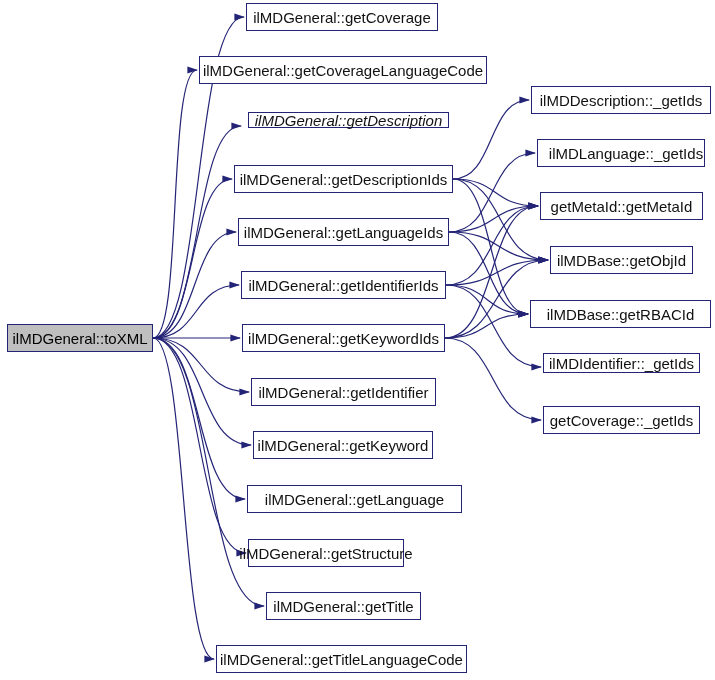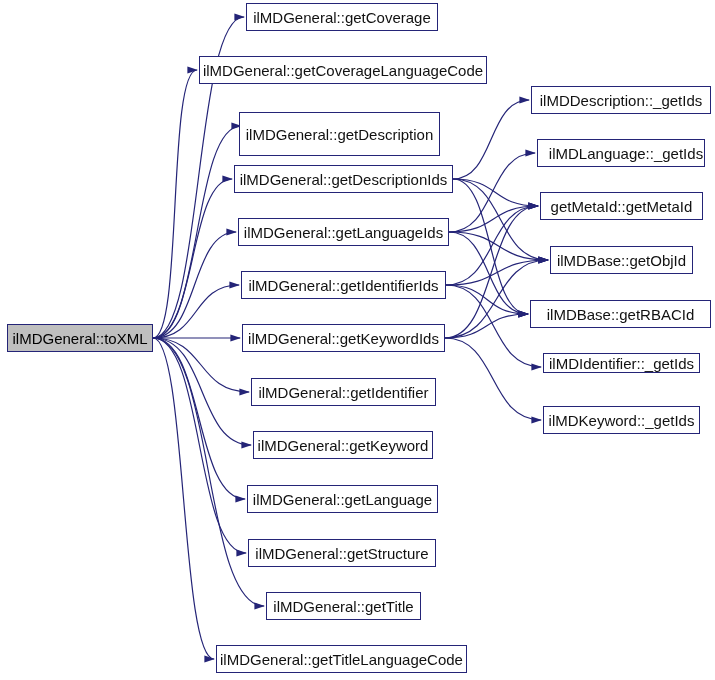--- a/index.html
+++ b/index.html
@@ -91,45 +91,45 @@
   <div id="node-layer">
       <div class="node root" style="left: 7px; top: 324px; width: 146px; height: 28px; text-align: right;">
         <span>ilMDGeneral::toXML</span>
       </div>
       <div class="node" style="left: 246px; top: 3px; width: 192px; height: 28px;">
         <span>ilMDGeneral::getCoverage</span>
       </div>
       <div class="node" style="left: 199px; top: 56px; width: 288px; height: 28px;">
         <span>ilMDGeneral::getCoverageLanguageCode</span>
       </div>
-      <div class="node" style="left: 239px; top: 112px; width: 201px; height: 44px;">
+      <div class="node" style="left: 248px; top: 112px; width: 201px; height: 16px; font-style: italic;">
         <span>ilMDGeneral::getDescription</span>
       </div>
       <div class="node" style="left: 234px; top: 165px; width: 219px; height: 28px;">
         <span>ilMDGeneral::getDescriptionIds</span>
       </div>
       <div class="node" style="left: 238px; top: 218px; width: 211px; height: 28px;">
         <span>ilMDGeneral::getLanguageIds</span>
       </div>
       <div class="node" style="left: 241px; top: 271px; width: 205px; height: 28px;">
         <span>ilMDGeneral::getIdentifierIds</span>
       </div>
       <div class="node" style="left: 242px; top: 324px; width: 203px; height: 28px;">
         <span>ilMDGeneral::getKeywordIds</span>
       </div>
       <div class="node" style="left: 251px; top: 378px; width: 185px; height: 28px;">
         <span>ilMDGeneral::getIdentifier</span>
       </div>
       <div class="node" style="left: 253px; top: 431px; width: 180px; height: 28px;">
         <span>ilMDGeneral::getKeyword</span>
       </div>
-      <div class="node" style="left: 247px; top: 485px; width: 191px; height: 28px;">
+      <div class="node" style="left: 247px; top: 485px; width: 215px; height: 28px;">
         <span>ilMDGeneral::getLanguage</span>
       </div>
-      <div class="node" style="left: 248px; top: 539px; width: 188px; height: 28px; text-align: right;">
+      <div class="node" style="left: 248px; top: 539px; width: 156px; height: 28px; text-align: right;">
         <span>ilMDGeneral::getStructure</span>
       </div>
       <div class="node" style="left: 266px; top: 592px; width: 155px; height: 28px;">
         <span>ilMDGeneral::getTitle</span>
       </div>
       <div class="node" style="left: 216px; top: 645px; width: 251px; height: 28px;">
         <span>ilMDGeneral::getTitleLanguageCode</span>
       </div>
       <div class="node" style="left: 531px; top: 86px; width: 180px; height: 28px;">
         <span>ilMDDescription::_getIds</span>
@@ -143,16 +143,16 @@
       <div class="node" style="left: 550px; top: 246px; width: 143px; height: 28px;">
         <span>ilMDBase::getObjId</span>
       </div>
       <div class="node" style="left: 530px; top: 300px; width: 181px; height: 28px;">
         <span>ilMDBase::getRBACId</span>
       </div>
       <div class="node" style="left: 543px; top: 353px; width: 157px; height: 20px; text-align: right;">
         <span>ilMDIdentifier::_getIds</span>
       </div>
       <div class="node" style="left: 543px; top: 406px; width: 157px; height: 28px;">
-        <span>ilMDKeyword::_getIds</span>
+        <span>getCoverage::_getIds</span>
       </div>
     </div>
 </div>
 
 </body></html>

